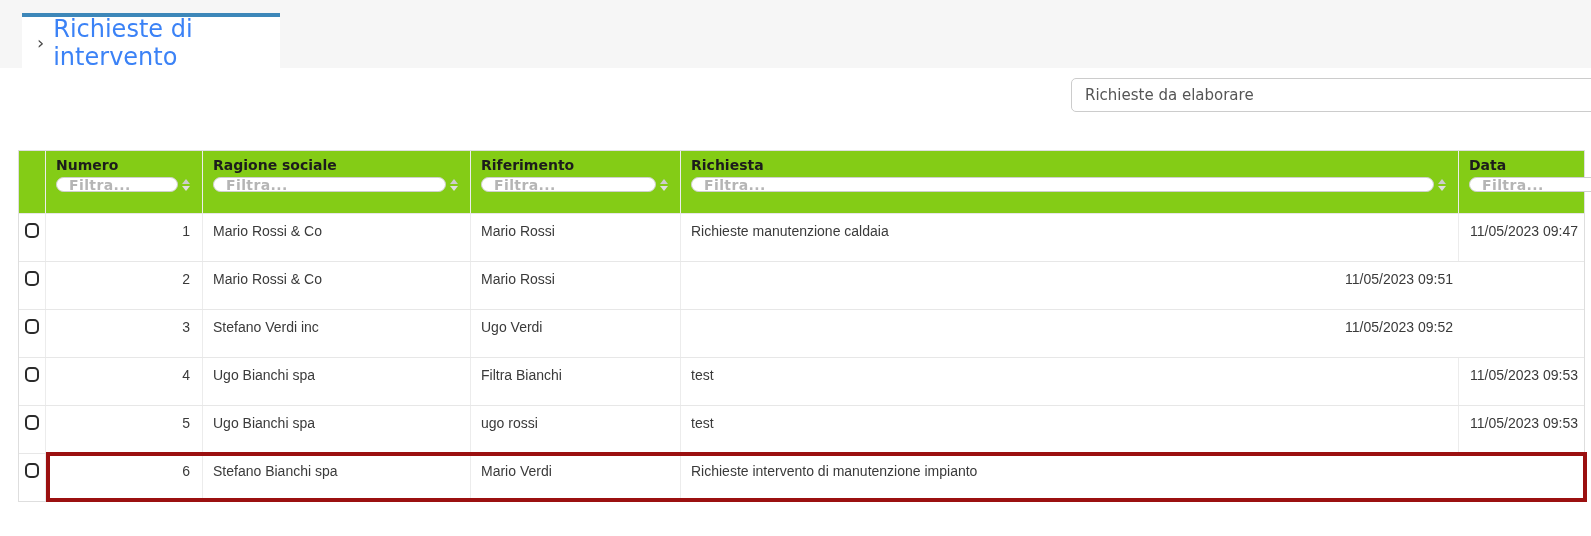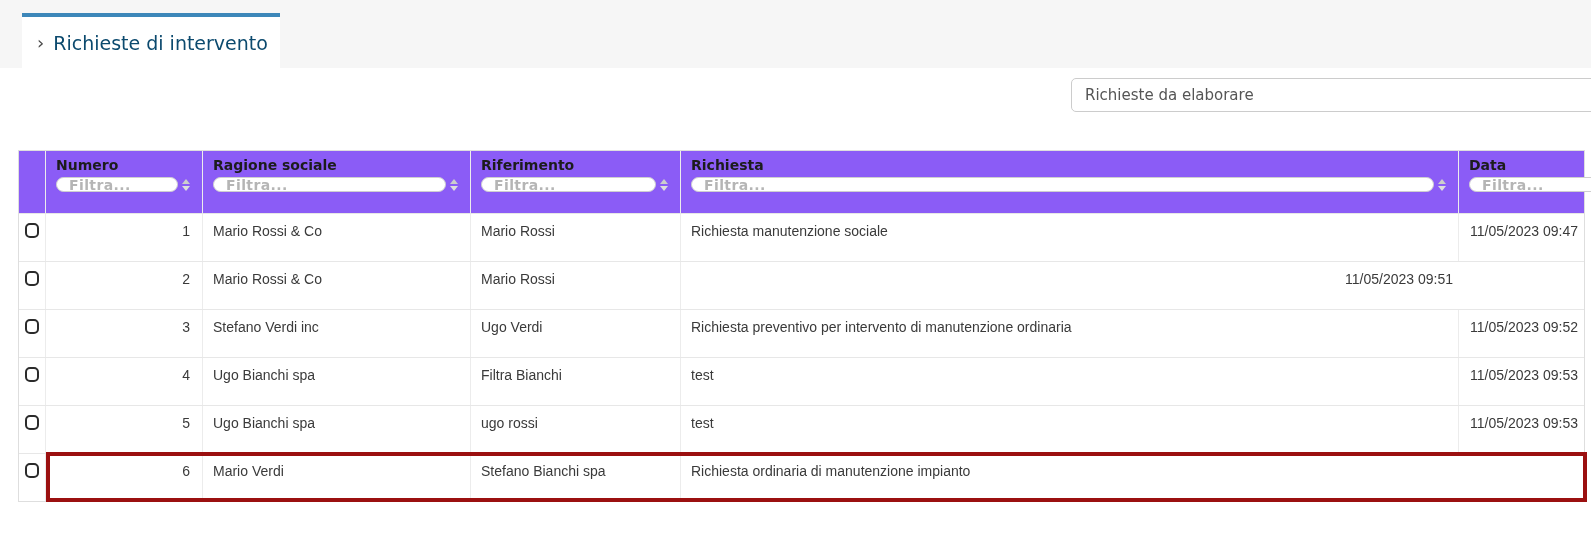--- a/index.html
+++ b/index.html
@@ -9,36 +9,36 @@
 
   
   .topband { position:absolute; left:0; top:0; width:1591px; height:68px; background:#f6f6f6; }
 
   
   .tab { position:absolute; left:22px; top:13px; width:258px; height:55px;
          background:#fff; border-top:4px solid #3d87b9; display:flex; align-items:center;
          padding-left:15px; cursor:default; }
   .tab .chev { color:#4a4a4a; font-size:18px; margin-right:9px;
                font-family:"DejaVu Sans", sans-serif; }
-  .tab .title { color:#0c4a6e; font-size:19px; font-family:"DejaVu Sans", sans-serif; }
+  .tab .title { color:#3b82f6; font-size:24px; font-family:"DejaVu Sans", sans-serif; }
 
   
   .dropdown { position:absolute; left:1071px; top:78px; width:591px; height:34px;
               border:1px solid #cccccc; border-radius:5px; background:#fff;
               display:flex; align-items:center; padding:0 13px; }
   .dropdown .value { color:#555; font-size:15px; flex:1;
                      font-family:"DejaVu Sans", sans-serif; }
   .dropdown .clear { color:#8a8a8a; font-size:19px; line-height:1; padding:0 6px; cursor:pointer; }
   .dropdown .caret { width:0; height:0; border-left:5px solid transparent;
                      border-right:5px solid transparent; border-top:6px solid #8a8a8a;
                      margin-left:18px; cursor:pointer; }
 
   
   .table { position:absolute; left:18px; top:150px; width:1567px;
-           border:1px solid #dedede; background:#8b5cf6; }
+           border:1px solid #dedede; background:#84cc16; }
   .grid-row { display:grid; grid-template-columns:27px 157px 268px 210px 778px 1fr; }
   .thead { height:62px; }
   .hcell { border-right:1px solid #ececec; padding:6px 8px 0 10px; position:relative; }
   .hcell:last-child { border-right:none; }
   .hcell .hlabel { font-family:"DejaVu Sans", sans-serif; font-weight:bold;
                    font-size:14px; color:#1c1c1c; display:block; margin-bottom:4px; }
   .filterwrap { display:flex; align-items:center; }
   .filter { flex:1; height:15px; border:1px solid #cfcfcf; border-radius:8px;
             padding:0 12px; font-size:14px; color:#444; outline:none; min-width:0;
             font-family:"DejaVu Sans", sans-serif; }
@@ -134,42 +134,41 @@
     </div>
 
     <div id="tbody">
   <div class="grid-row trow">
     <div class="cell c-check">
       <span class="checkbox"></span>
     </div>
     <div class="cell c-num">1</div>
     <div class="cell c-rag">Mario Rossi &amp; Co</div>
     <div class="cell c-rif">Mario Rossi</div>
-    <div class="cell c-ric">Richiesta manutenzione sociale</div>
+    <div class="cell c-ric">Richieste manutenzione caldaia</div>
     <div class="cell c-data">11/05/2023 09:47</div>
   </div>
 
   <div class="grid-row trow">
     <div class="cell c-check">
       <span class="checkbox"></span>
     </div>
     <div class="cell c-num">2</div>
     <div class="cell c-rag">Mario Rossi &amp; Co</div>
     <div class="cell c-rif">Mario Rossi</div>
     <div class="cell c-data">11/05/2023 09:51</div>
   </div>
 
   <div class="grid-row trow">
     <div class="cell c-check">
       <span class="checkbox"></span>
     </div>
     <div class="cell c-num">3</div>
     <div class="cell c-rag">Stefano Verdi inc</div>
     <div class="cell c-rif">Ugo Verdi</div>
-    <div class="cell c-ric">Richiesta preventivo per intervento di manutenzione ordinaria</div>
     <div class="cell c-data">11/05/2023 09:52</div>
   </div>
 
   <div class="grid-row trow">
     <div class="cell c-check">
       <span class="checkbox"></span>
     </div>
     <div class="cell c-num">4</div>
     <div class="cell c-rag">Ugo Bianchi spa</div>
     <div class="cell c-rif">Filtra Bianchi</div>
@@ -186,20 +185,20 @@
     <div class="cell c-rif">ugo rossi</div>
     <div class="cell c-ric">test</div>
     <div class="cell c-data">11/05/2023 09:53</div>
   </div>
 
   <div class="grid-row trow">
     <div class="cell c-check">
       <span class="checkbox"></span>
     </div>
     <div class="cell c-num">6</div>
+    <div class="cell c-rag">Stefano Bianchi spa</div>
     <div class="cell c-rif">Mario Verdi</div>
-    <div class="cell c-rag">Stefano Bianchi spa</div>
-    <div class="cell c-ric">Richiesta ordinaria di manutenzione impianto</div>
+    <div class="cell c-ric">Richieste intervento di manutenzione impianto</div>
   </div>
 </div>
     <div class="red-overlay" id="red-overlay" style="display: block; top: 301px; border-color: rgb(155, 16, 16);"></div>
   </div>
 </div>
 
 </body></html>

